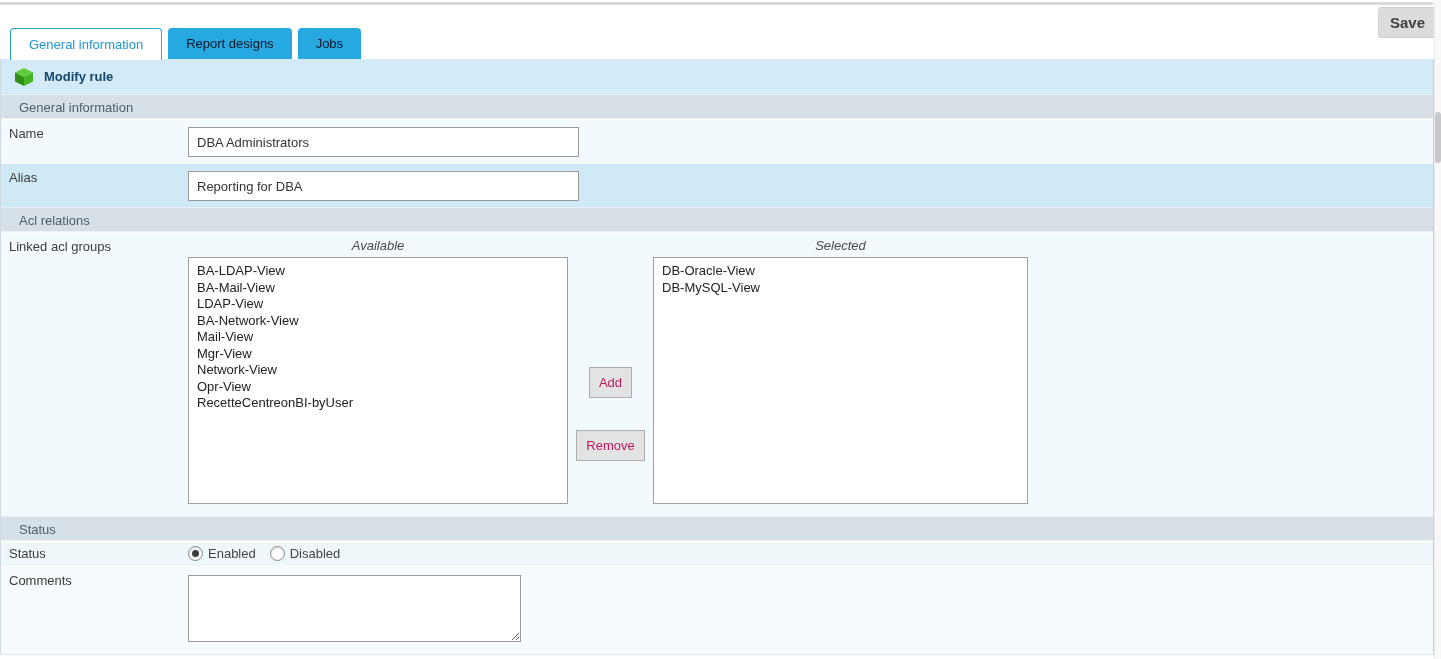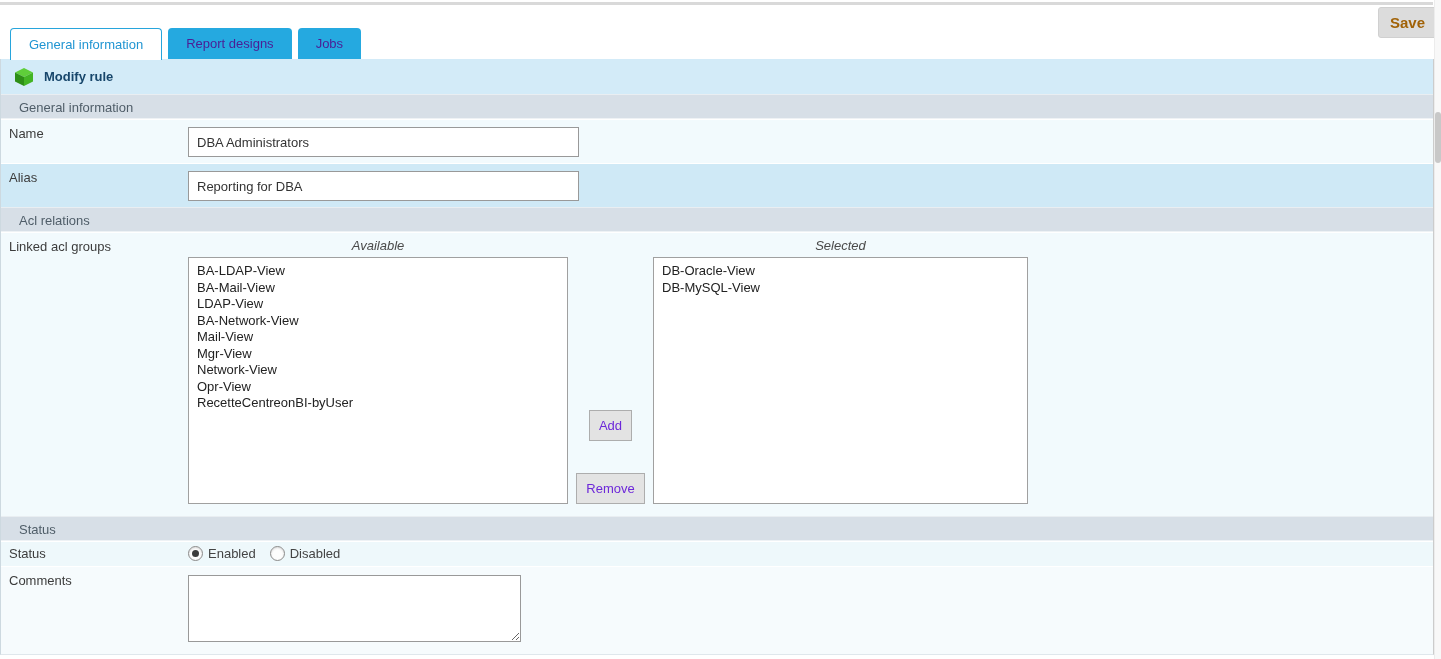--- a/index.html
+++ b/index.html
@@ -5,28 +5,28 @@
   * { margin:0; padding:0; box-sizing:border-box; }
   html,body { width:1441px; height:659px; background:#ffffff;
     font-family:"Liberation Sans", sans-serif; font-size:13px; color:#333;
     overflow:hidden; position:relative; }
 
   .topline { position:absolute; top:2px; left:0; width:1433px; height:3px;
     background:#d9d9d9; }
 
   .save-btn { position:absolute; top:7px; left:1378px; width:59px; height:31px;
     background:#dcdcdc; border:1px solid #d0d0d0; border-radius:3px;
-    color:#a16207; font-weight:bold; font-size:15px; text-align:center;
+    color:#404040; font-weight:bold; font-size:15px; text-align:center;
     line-height:29px; cursor:pointer; }
 
   
   .tabbar { position:absolute; top:28px; left:10px; height:31px; display:flex;
     gap:6px; z-index:2; }
   .tab { height:31px; padding:0 18px; border-radius:4px 4px 0 0;
-    background:#25a9e0; color:#4c1d95; font-size:13px; line-height:31px;
+    background:#25a9e0; color:#0f172a; font-size:13px; line-height:31px;
     cursor:pointer; white-space:nowrap; }
   .tab.active { background:#ffffff; color:#2095d2; border:1px solid #27a5dc;
     border-bottom:none; height:32px; }
 
   
   .content { position:absolute; top:59px; left:0; width:1434px;
     border-left:1px solid #cdd9e0; border-right:1px solid #cccccc;
     border-bottom:1px solid #dfe7ec; }
 
   .band { height:35px; background:#d3ebf8; display:flex; align-items:center;
@@ -47,33 +47,33 @@
   .row-status{ background:#eef8fb; }
   .row-cmts  { background:#f6fbfd; }
 
   .row-field { height:44px; }
   .text-input { margin-top:7px; width:391px; height:30px;
     border:1px solid #999999; background:#ffffff; padding:0 8px;
     font-family:"Liberation Sans", sans-serif; font-size:13px; color:#333; }
 
   
   .acl-row { height:284px; }
-  .swap { display:flex; align-items:flex-end; }
+  .swap { display:flex; align-items:center; }
   .swap-col { display:flex; flex-direction:column; }
   .swap-col .col-cap { text-align:center; font-style:italic; color:#4a4a4a;
     padding:5px 0 4px 0; }
   .listbox { background:#ffffff; border:1px solid #a0a0a0; height:247px;
     overflow:auto; padding-top:5px; }
   .listbox.avail { width:380px; }
   .listbox.sel   { width:375px; }
   .opt { padding:0 8px; line-height:16.5px; color:#222; cursor:default;
     white-space:nowrap; }
   .btn-col { width:85px; display:flex; flex-direction:column;
     align-items:center; }
-  .push-btn { background:#e3e3e3; border:1px solid #adadad; color:#6d28d9;
+  .push-btn { background:#e3e3e3; border:1px solid #adadad; color:#be185d;
     font-family:"Liberation Sans", sans-serif; font-size:13px;
     padding:7px 9px; cursor:pointer; }
   .push-btn.add { margin-top:90px; }
   .push-btn.remove { margin-top:32px; }
 
   
   .row-statusbar { height:25px; }
   .radio-group { display:flex; align-items:center; margin-top:4px; }
   .radio { width:15px; height:15px; border-radius:50%;
     border:1px solid #8a8a8a; background:#fdfdfd; display:inline-block;

